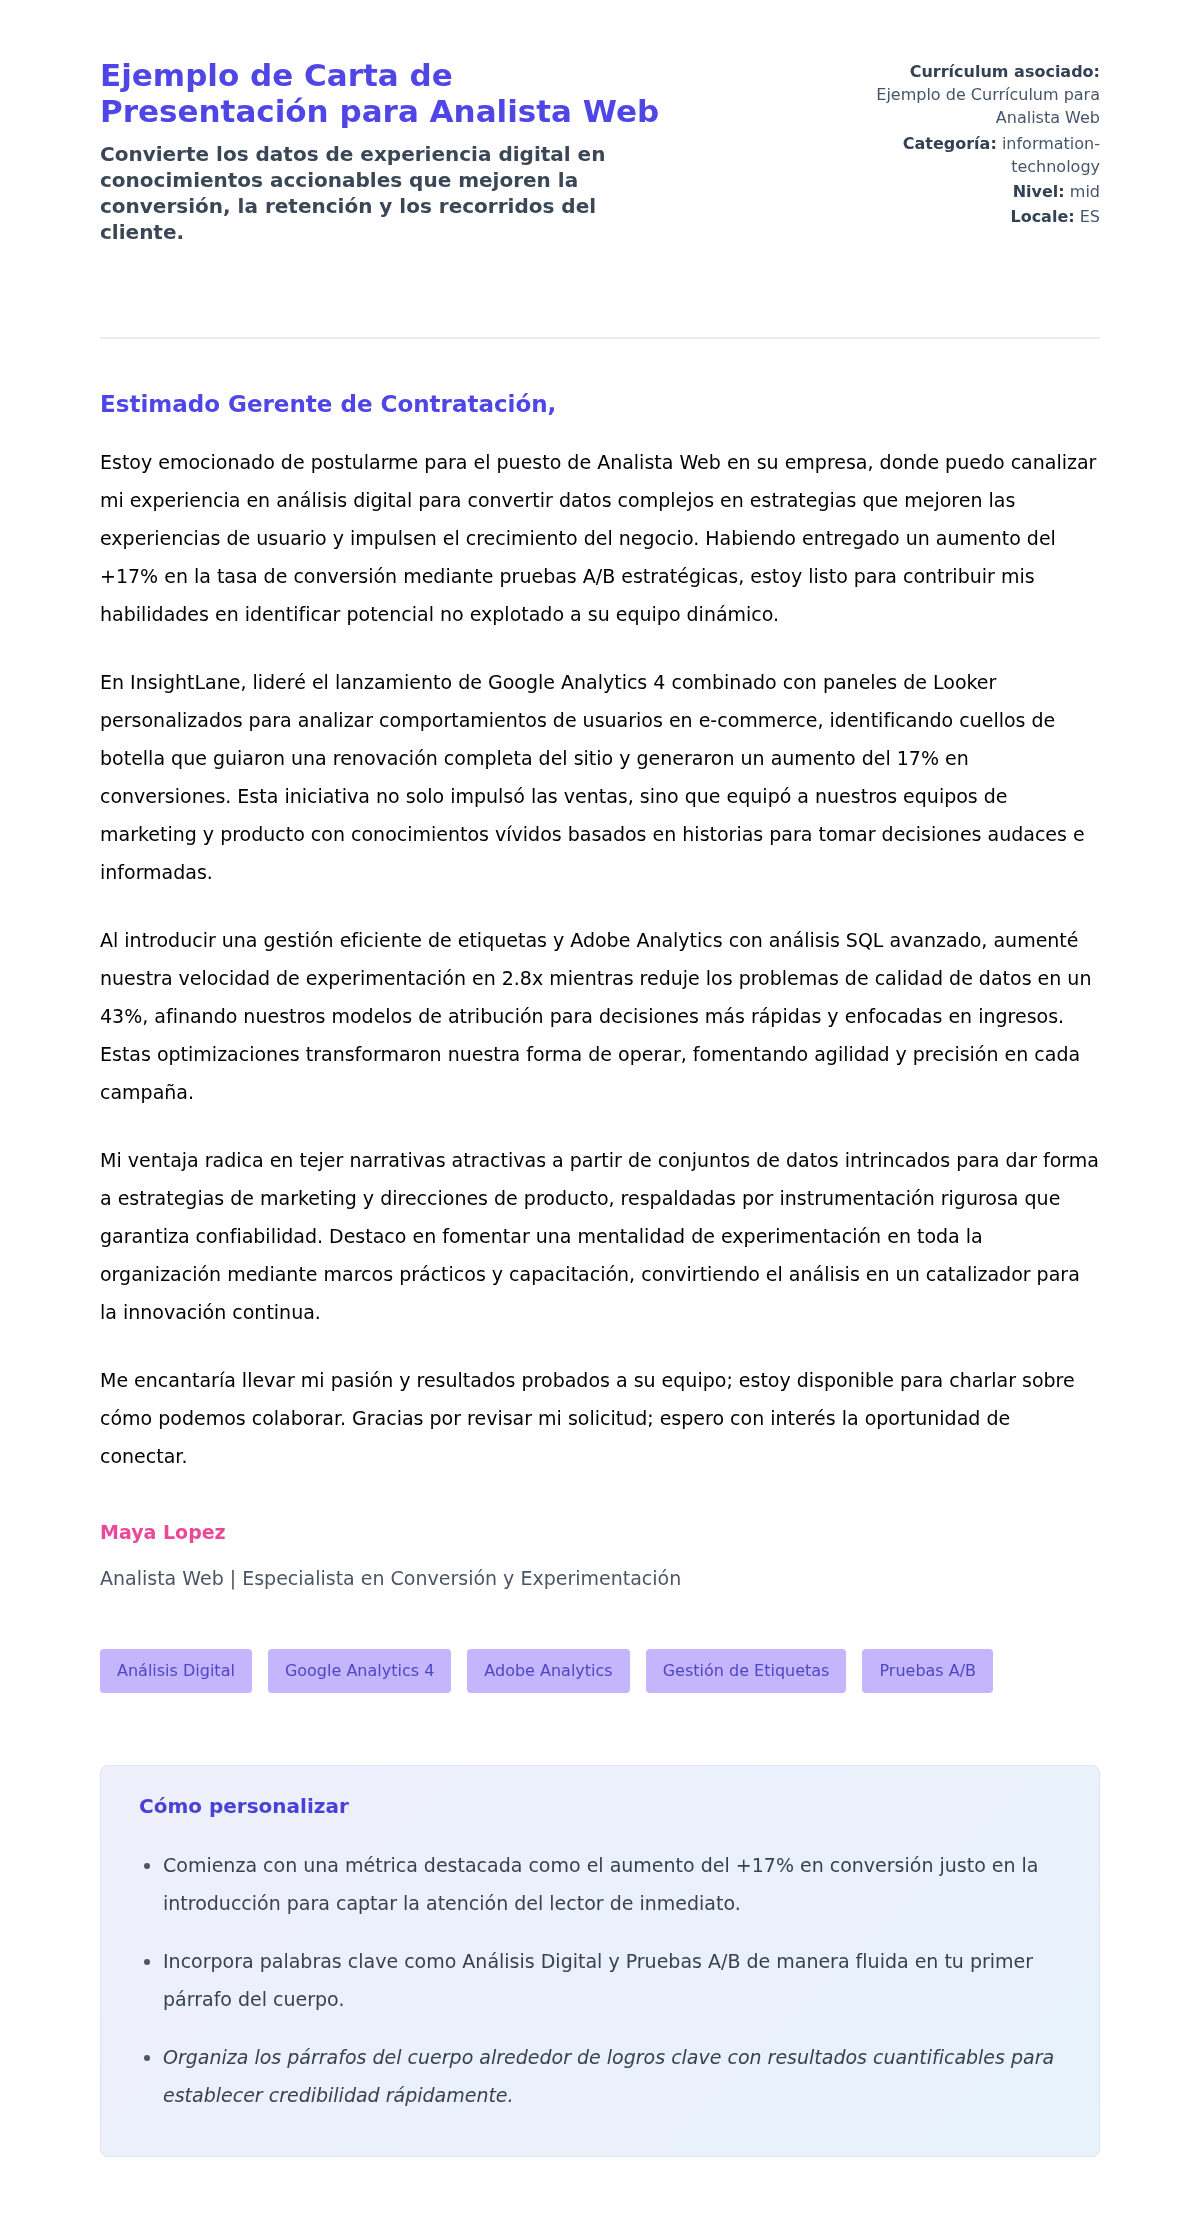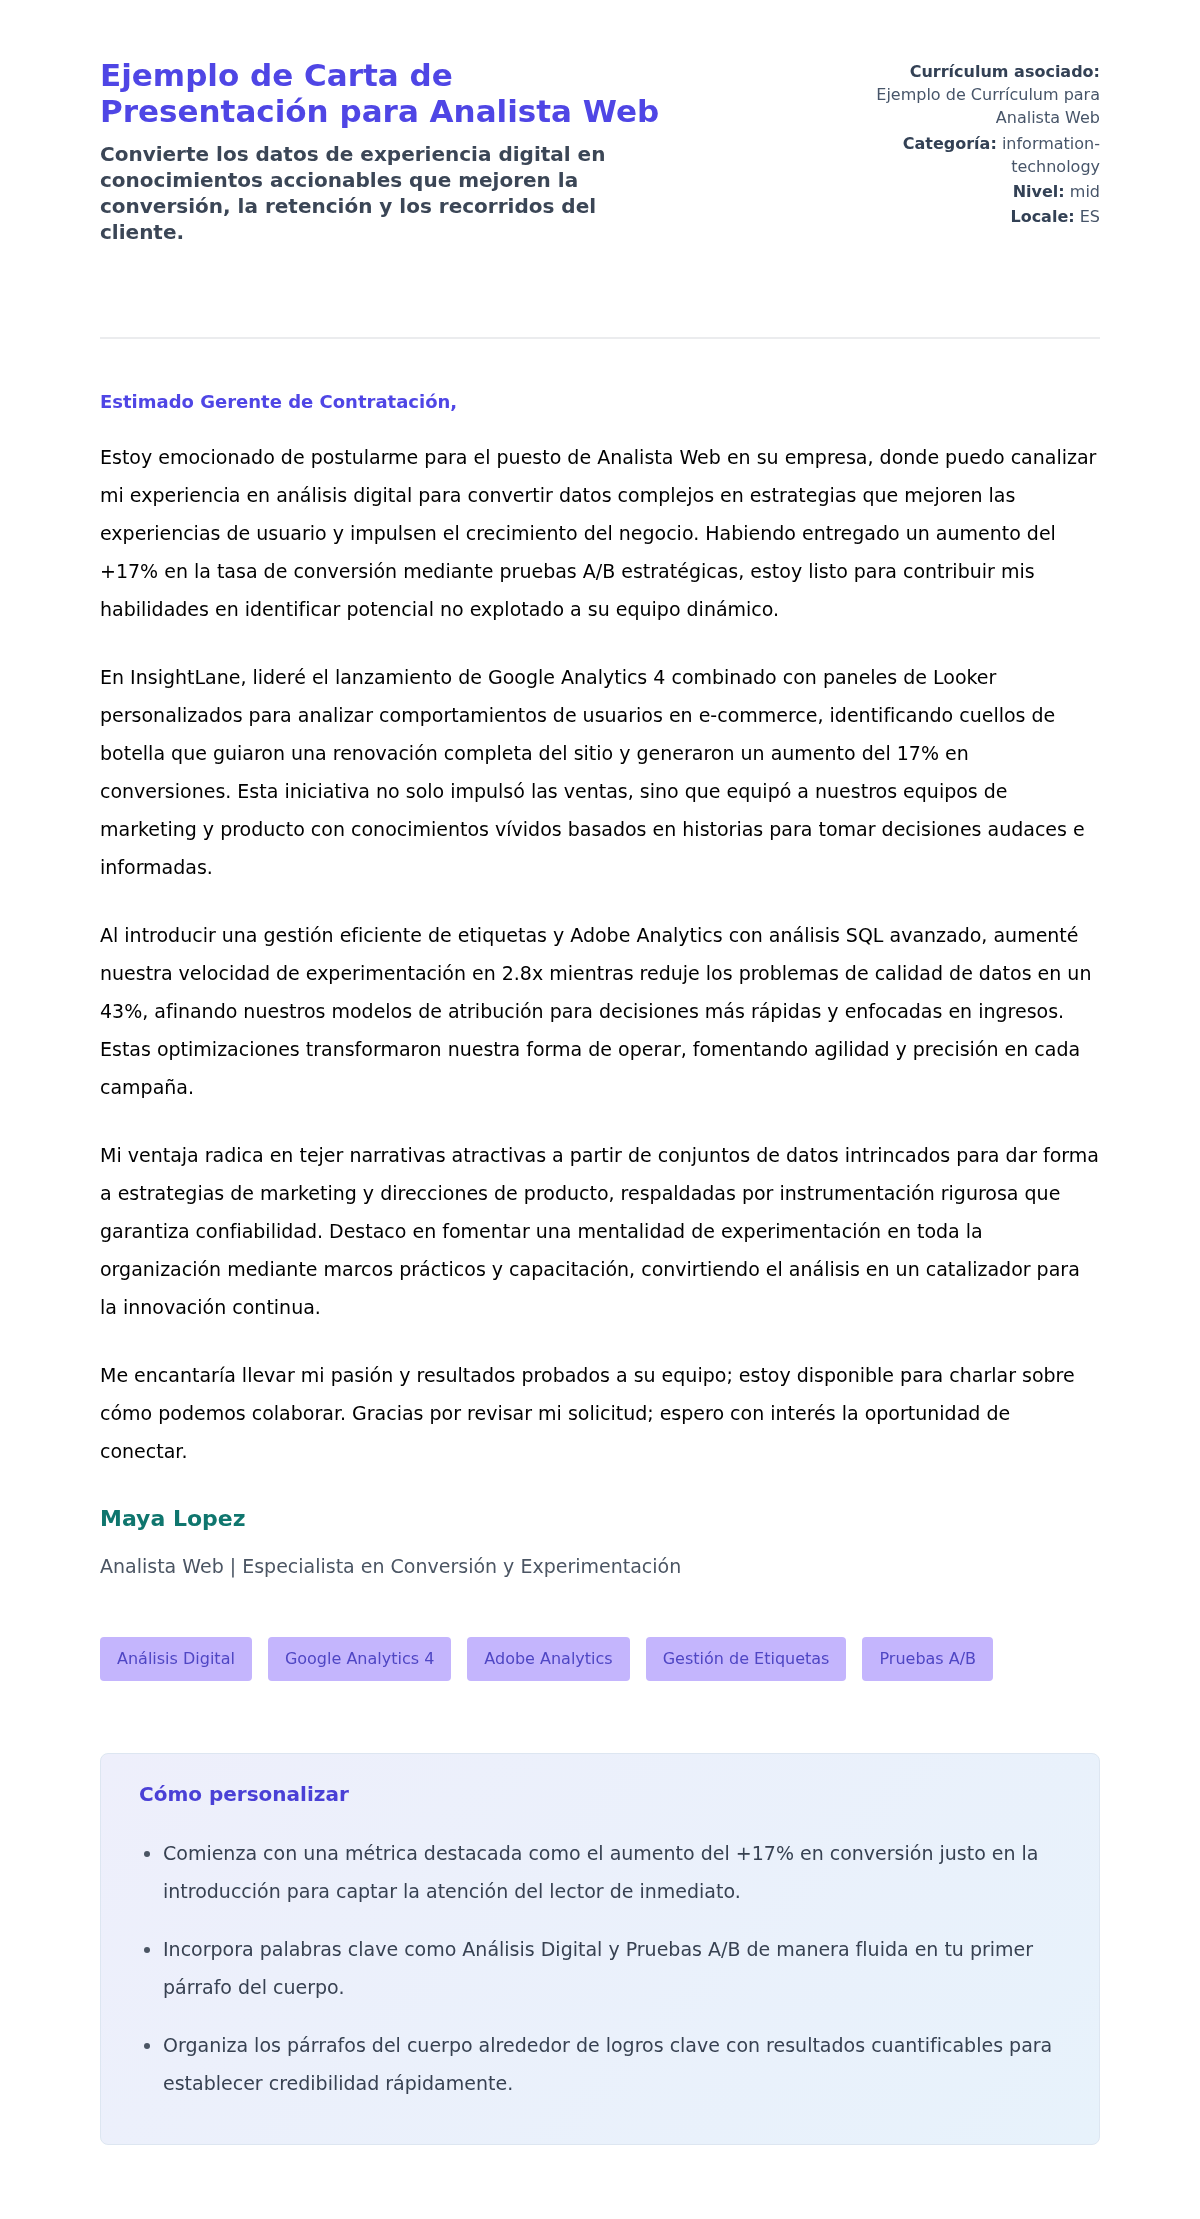--- a/index.html
+++ b/index.html
@@ -49,34 +49,34 @@
   
   .divider {
     border: none;
     border-top: 2px solid #ebecee;
     margin: 92px 0 0;
   }
   
   .greeting {
     color: #4f46e5;
     font-weight: bold;
-    font-size: 18px;
+    font-size: 23px;
     margin: 52px 0 26px;
   }
   .para {
     font-size: 19px;
     line-height: 2.0;
     color: #000000;
     margin: 0 0 30px;
   }
   .sig-name {
-    font-size: 22px;
+    font-size: 19px;
     font-weight: bold;
-    color: #0f766e;
-    margin: 36px 0 0;
+    color: #ec4899;
+    margin: 46px 0 0;
   }
   .sig-role {
     font-size: 19px;
     color: #4b5563;
     margin: 24px 0 0;
   }
   
   .tags { display: flex; gap: 16px; margin-top: 60px; flex-wrap: wrap; }
   .chip {
     background: #c4b5fd;
@@ -103,21 +103,21 @@
     color: #4a40d6;
     margin: 0 0 28px;
   }
   .tips-list { margin: 0; padding-left: 24px; }
   .tips-list li {
     font-size: 19px;
     line-height: 2.0;
     color: #374151;
     margin-bottom: 20px;
   }
-  .tips-list li:last-child { margin-bottom: 0; }
+  .tips-list li:last-child { margin-bottom: 0; font-style: italic; }
   .tips-list li::marker { color: #4b5563; }
 </style>
 </head>
 <body>
 
 <div class="page">
 
   <div class="header">
     <div class="header-left">
       <h1 class="page-title">

